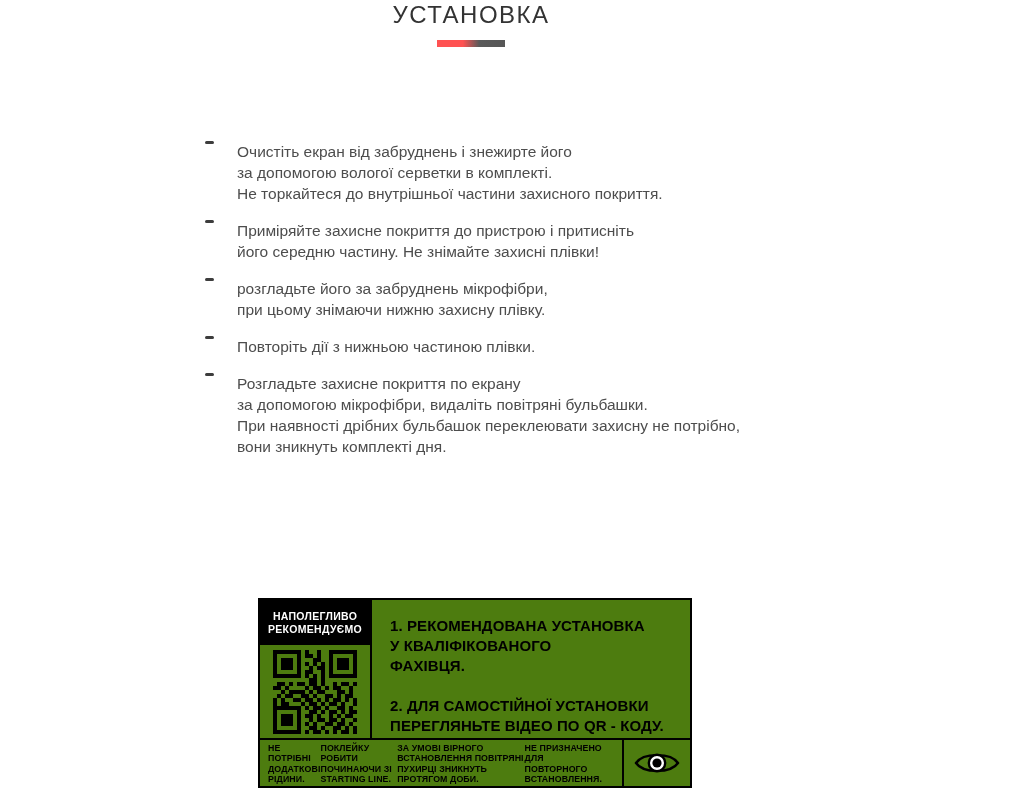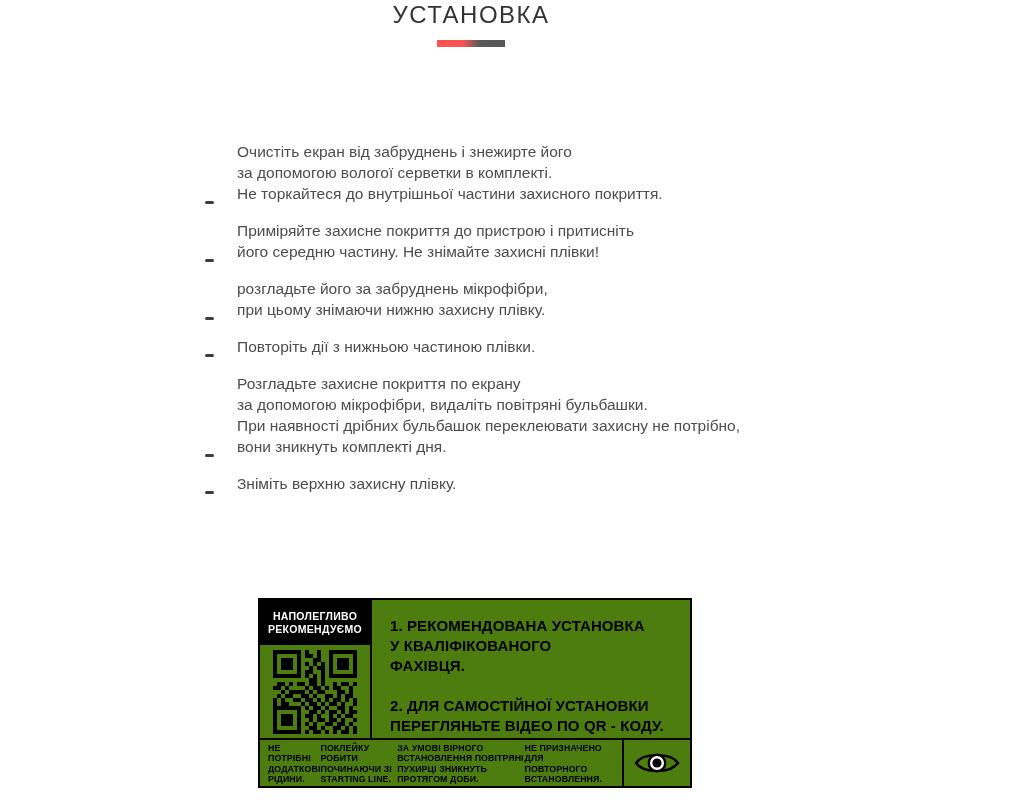--- a/index.html
+++ b/index.html
@@ -23,21 +23,21 @@
     width: 68px; height: 7px;
     background: linear-gradient(90deg, #ff5252 0%, #ff5252 38%, #5a5a5a 62%, #565656 100%);
   }
 
   
   .instruction-list {
     position: absolute; top: 141px; left: 205px; width: 640px;
     color: #4d4d4d; font-size: 15.5px; line-height: 21px;
   }
   .instruction-item {
-    display: flex; align-items: flex-end; margin-bottom: 16px;
+    display: flex; align-items: flex-start; margin-bottom: 16px;
   }
   .dash-bullet {
     flex: none; width: 9px; height: 3px; border-radius: 1.5px;
     background: #3d3d3d; margin-right: 23px;
   }
   .instruction-lines { flex: 1; }
 
   
   .recommendation-box {
     position: absolute; left: 258px; top: 598px; width: 434px;
@@ -109,26 +109,20 @@
         <div>Повторіть дії з нижньою частиною плівки.</div>
       </div>
     </div>
     <div class="instruction-item">
       <span class="dash-bullet"></span>
       <div class="instruction-lines">
         <div>Розгладьте захисне покриття по екрану</div>
         <div>за допомогою мікрофібри, видаліть повітряні бульбашки.</div>
         <div>При наявності дрібних бульбашок переклеювати захисну не потрібно,</div>
         <div>вони зникнуть комплекті дня.</div>
-      </div>
-    </div>
-    <div class="instruction-item">
-      <span class="dash-bullet"></span>
-      <div class="instruction-lines">
-        <div>Зніміть верхню захисну плівку.</div>
       </div>
     </div>
   </div>
 
 <div class="recommendation-box">
   <div class="box-top-row">
     <div class="qr-cell">
       <div class="qr-cell-header">
         <div>НАПОЛЕГЛИВО</div>
         <div>РЕКОМЕНДУЄМО</div>

